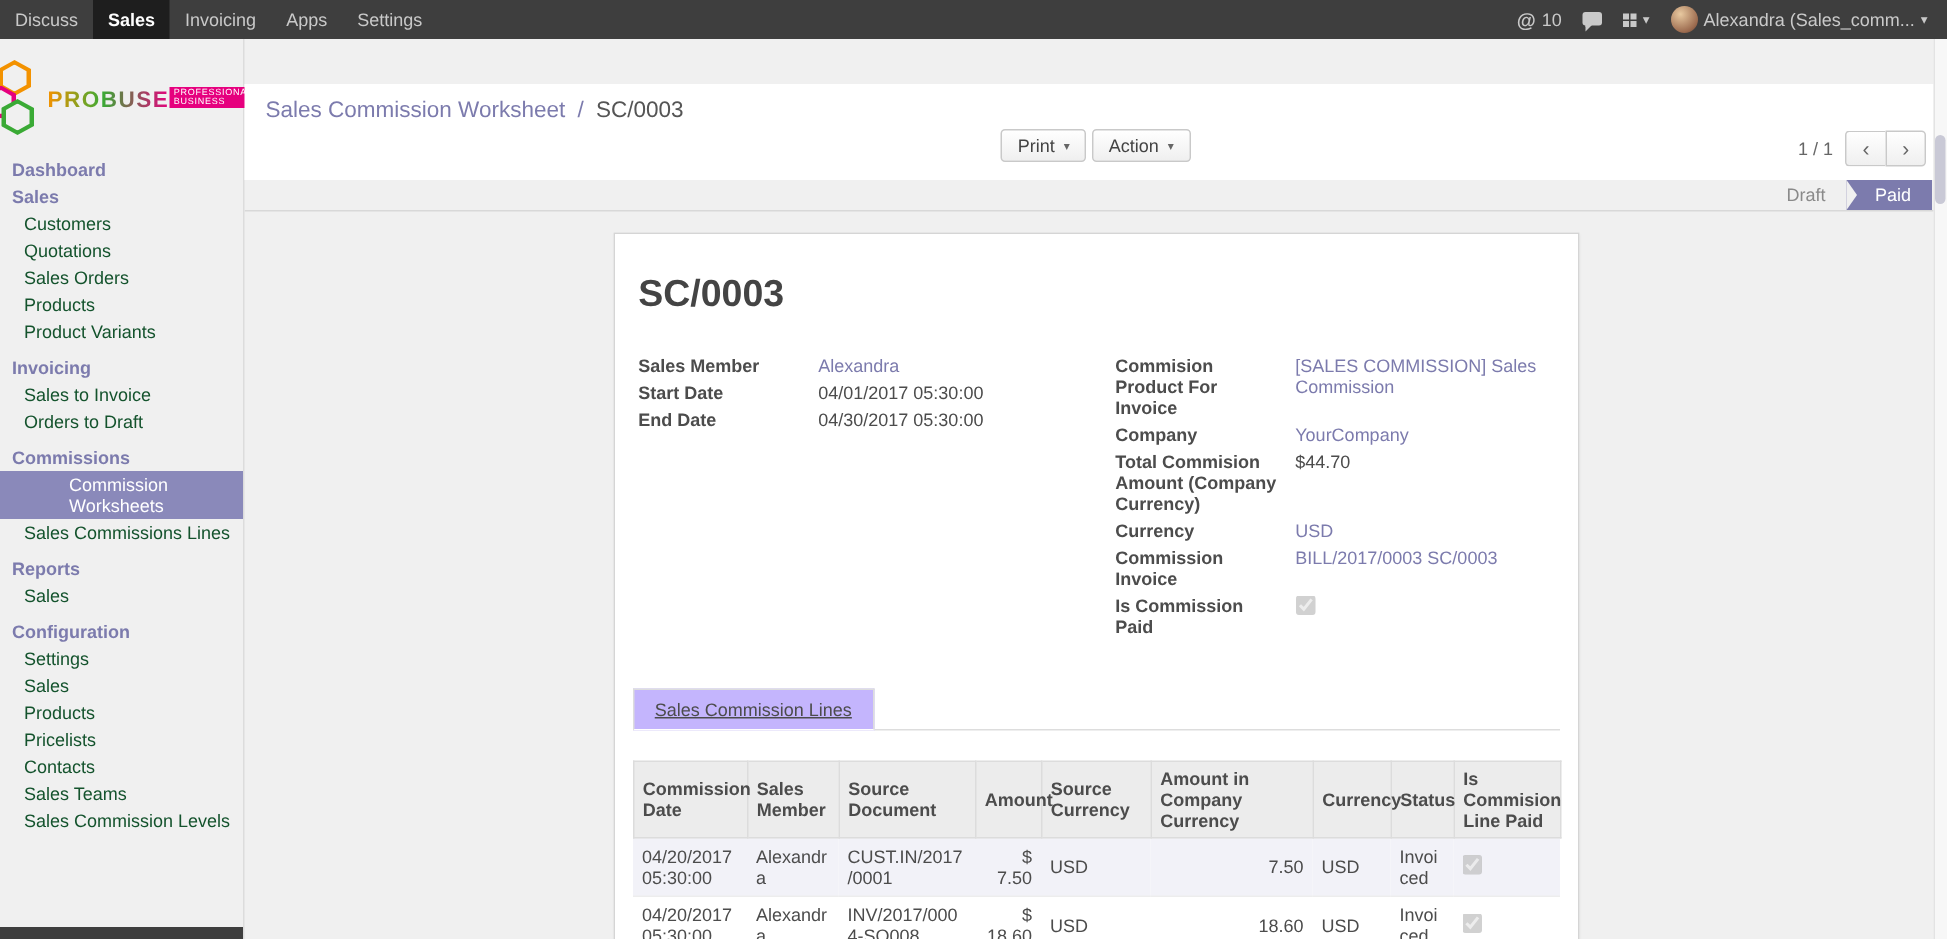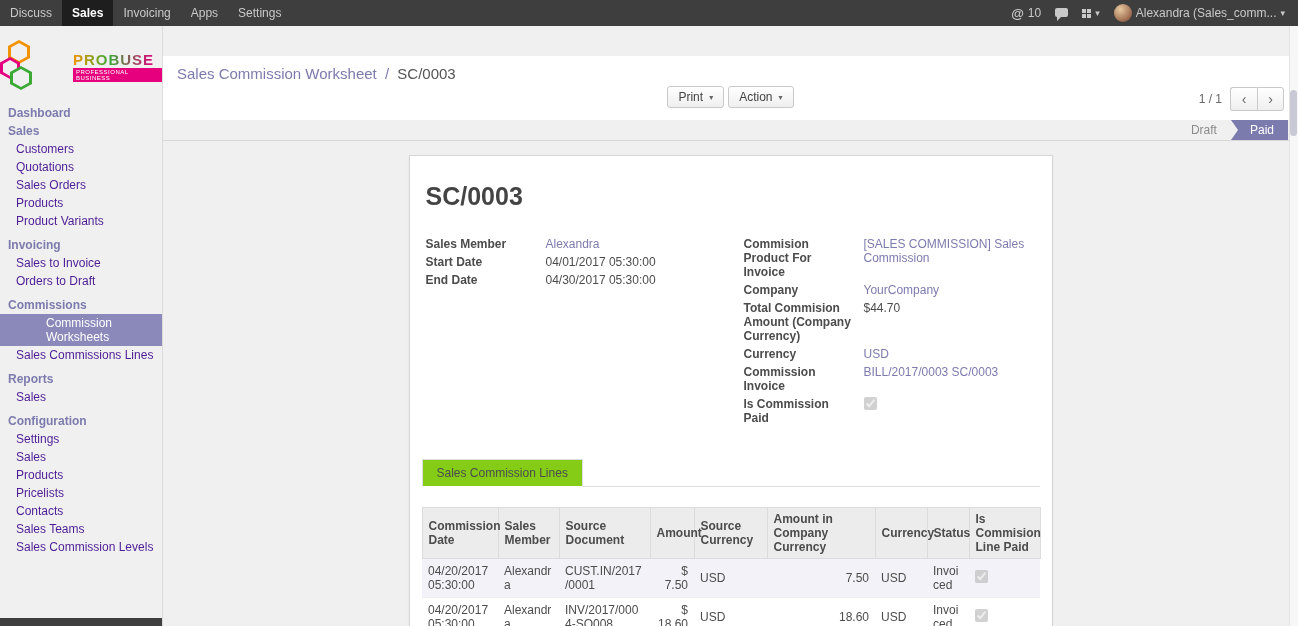--- a/index.html
+++ b/index.html
@@ -32,29 +32,29 @@
   .content { flex:1; min-width:0; display:flex; flex-direction:column;margin-top:30px; }
 
   
   .logo { display:flex; align-items:center; justify-content:center; gap:5px; padding:14px 0 12px; cursor:pointer; }
   .hex-cluster { position:relative; width:34px; height:52px; }
   .hex { position:absolute; clip-path:polygon(50% 0,100% 25%,100% 75%,50% 100%,0 75%,0 25%); }
   .hex::after { content:''; position:absolute; inset:3px; clip-path:polygon(50% 0,100% 25%,100% 75%,50% 100%,0 75%,0 25%); background:#f0f0f0; }
   .hex.orange { width:22px; height:24px; left:8px; top:0; background:#f39200; }
   .hex.magenta { width:20px; height:22px; left:0; top:17px; background:#e6007e; }
   .hex.green { width:22px; height:24px; left:10px; top:26px; background:#3aaa35; }
-  .logo-text { display:flex; flex-direction:column; align-items:flex-start;margin-left:36px; }
+  .logo-text { display:flex; flex-direction:row; align-items:flex-start;margin-left:36px; }
   .logo-name { font-size:15px; font-weight:bold; letter-spacing:1px;
                background:linear-gradient(90deg,#f39200 0%,#3aaa35 45%,#e6007e 100%);
                -webkit-background-clip:text; background-clip:text; color:transparent; }
   .logo-tagline { font-size:6px; letter-spacing:.5px; color:#fff; background:#e6007e; padding:1px 3px; }
   .side-section { margin-top:6px; }
   .side-section.first { margin-top:0; }
   .side-heading { display:block; color:#7c7bad; font-weight:bold; padding:2px 8px; text-decoration:none; cursor:pointer; }
-  .side-item { display:block; padding:2px 8px 2px 16px; color:#4c1d95; text-decoration:none; cursor:pointer; }
+  .side-item { display:block; padding:2px 8px 2px 16px; color:#14532d; text-decoration:none; cursor:pointer; }
   .side-item.selected { background:#8a89ba; color:#fff;padding-left:46px; }
   .sidebar-bottom-strip { position:absolute; left:0; bottom:0; width:100%; height:8px; background:#3e3e3e; }
 
   
   .control-panel { background:#fff; height:64px; position:relative; flex-shrink:0; }
   .breadcrumb { position:absolute; left:14px; top:9px; font-size:15px; }
   .breadcrumb a { color:#7c7bad; text-decoration:none; cursor:pointer; }
   .breadcrumb .sep { color:#7c7bad; margin:0 4px; }
   .breadcrumb .current { color:#555; }
   .cp-buttons { position:absolute; left:0; right:0; top:30px; display:flex; justify-content:center; gap:4px; }
@@ -86,22 +86,22 @@
   .sheet h1 { font-size:25px; font-weight:bold; color:#444; margin:2px 4px 26px; }
   .field-groups { display:grid; grid-template-columns:1fr 1fr; column-gap:26px; margin:0 4px; }
   .fgroup { display:grid; grid-template-columns:120px 1fr; row-gap:4px; align-content:start; align-items:start; }
   .flabel { font-weight:bold; color:#4c4c4c; padding-right:8px; line-height:14px; }
   .fvalue { color:#4c4c4c; line-height:14px; }
   a.link { color:#7c7bad; text-decoration:none; cursor:pointer; }
   input[type="checkbox"] { width:13px; height:13px; margin:0; accent-color:#7c7bad; }
 
   
   .notebook { margin-top:34px; border-bottom:1px solid #ddd; }
-  .tab { display:inline-block; background:#84cc16; border:1px solid #ddd; border-bottom:1px solid #fff;
-         margin-bottom:-1px; padding:6px 14px; color:#4c4c4c; cursor:pointer; }
+  .tab { display:inline-block; background:#c4b5fd; border:1px solid #ddd; border-bottom:1px solid #fff;
+         margin-bottom:-1px; padding:6px 14px; color:#4c4c4c; cursor:pointer;text-decoration:underline; }
   .lines-table { width:100%; border-collapse:collapse; table-layout:fixed; margin-top:20px; font-size:12px; }
   .lines-table th { background:#ececec; border:1px solid #dcdcdc; font-weight:bold; text-align:left;
                     padding:4px 6px; vertical-align:middle; color:#4c4c4c; }
   .lines-table tbody td { padding:5px 6px; vertical-align:middle; border-bottom:1px solid #ededed;
                           overflow-wrap:break-word; }
   .lines-table tbody tr:nth-child(odd) { background:#f2f2f8; }
   .num { text-align:right; }
 
   
   .scroll-track { position:absolute; right:0; top:26px; bottom:0; width:9px; background:#f7f7f7; border-left:1px solid #e3e3e3; }

